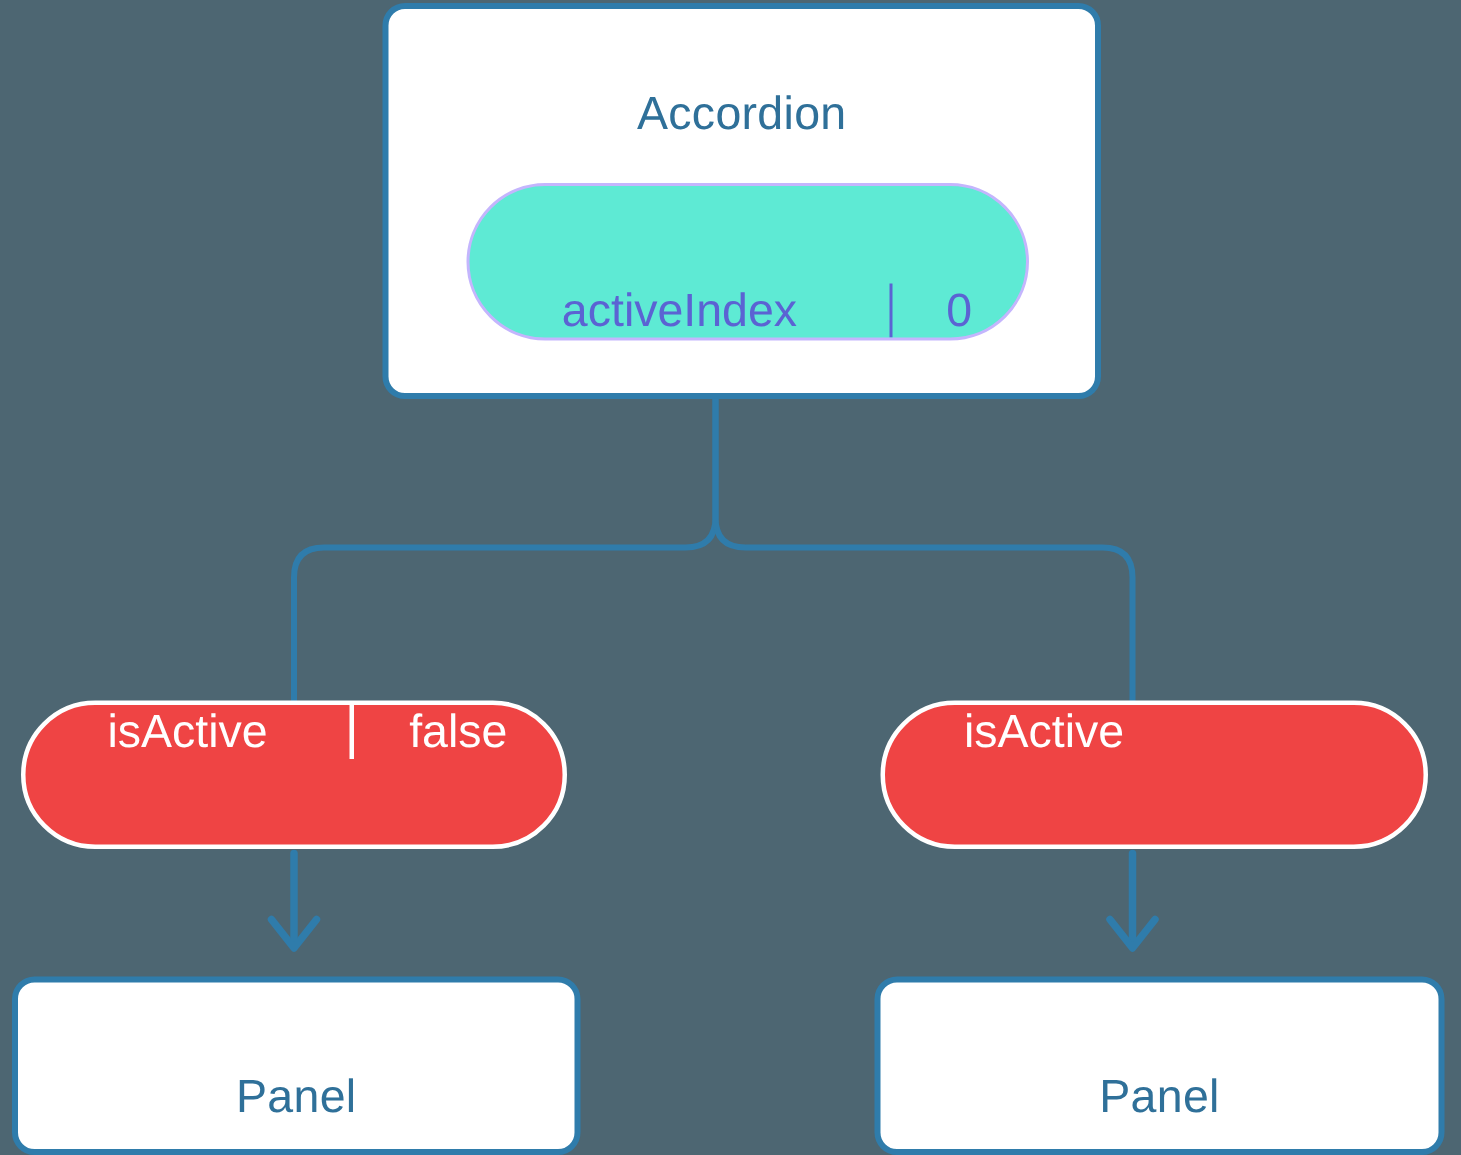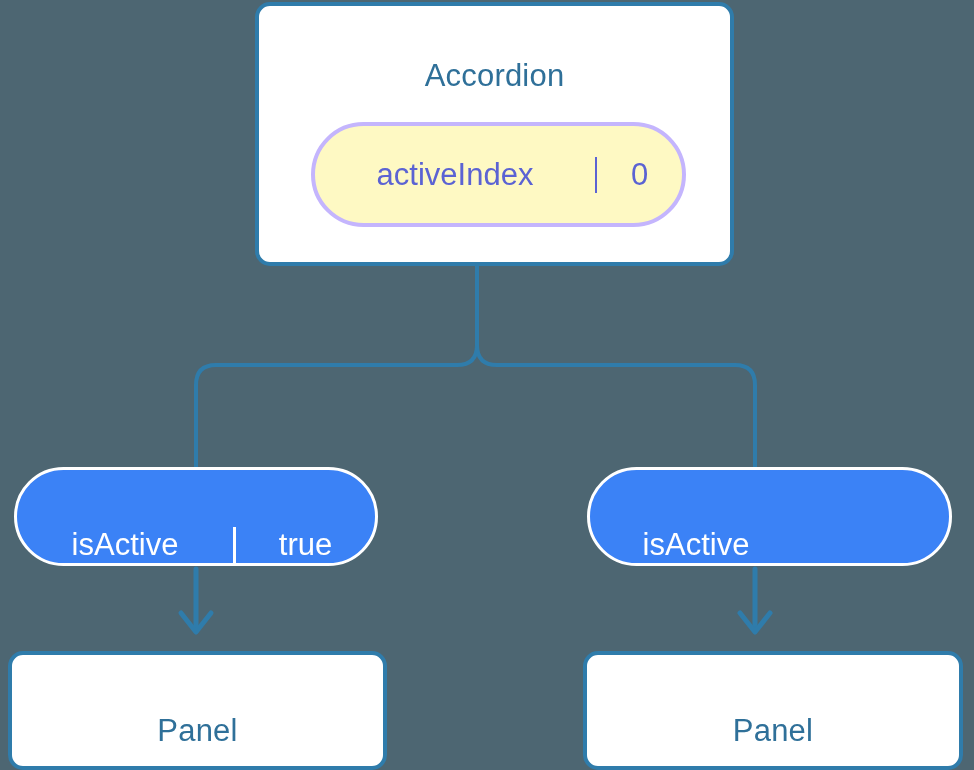--- a/index.html
+++ b/index.html
@@ -54,23 +54,23 @@
     font-size: 31px;
     letter-spacing: .2px;
     white-space: nowrap;
   }
   #root-card .card-title { top: 52px; }
 
   
   .pill-outline {
     position: absolute;
     display: flex;
-    align-items: center;
-    background: #fef9c3;
-    border: 4px solid #c4b5fd;
+    align-items: flex-end;
+    background: #5eead4;
+    border: 2px solid #c4b5fd;
     border-radius: 999px;
     box-sizing: border-box;
     overflow: hidden;
   }
   #root-prop {
     left: 52px;
     top: 116px;
     width: 375px;
     height: 105px;
   }
@@ -87,22 +87,22 @@
   .pill-outline .pill-key { flex: 0 0 280px; }
   .pill-outline .pill-val {
     flex: 1 1 auto;
     border-left: 2px solid #5b63d3;
   }
 
   
   .pill-filled {
     position: absolute;
     display: flex;
-    align-items: flex-end;
-    background: #3b82f6;
+    align-items: flex-start;
+    background: #ef4444;
     border: 3px solid #ffffff;
     border-radius: 999px;
     box-sizing: border-box;
     overflow: hidden;
     z-index: 2;
   }
   .pill-filled .pill-key,
   .pill-filled .pill-val {
     display: flex;
     align-items: center;
@@ -149,21 +149,21 @@
     <div class="card-title">Accordion</div>
 
     <div class="pill-outline" id="root-prop">
       <div class="pill-key">activeIndex</div>
       <div class="pill-val">0</div>
     </div>
   </div>
 
   <div class="pill-filled" id="pill-left">
     <div class="pill-key">isActive</div>
-    <div class="pill-val">true</div>
+    <div class="pill-val">false</div>
   </div>
 
   <div class="pill-filled" id="pill-right">
     <div class="pill-key">isActive</div>
   </div>
 
   <div class="card" id="panel-left">
     <div class="card-title">Panel</div>
   </div>
 

